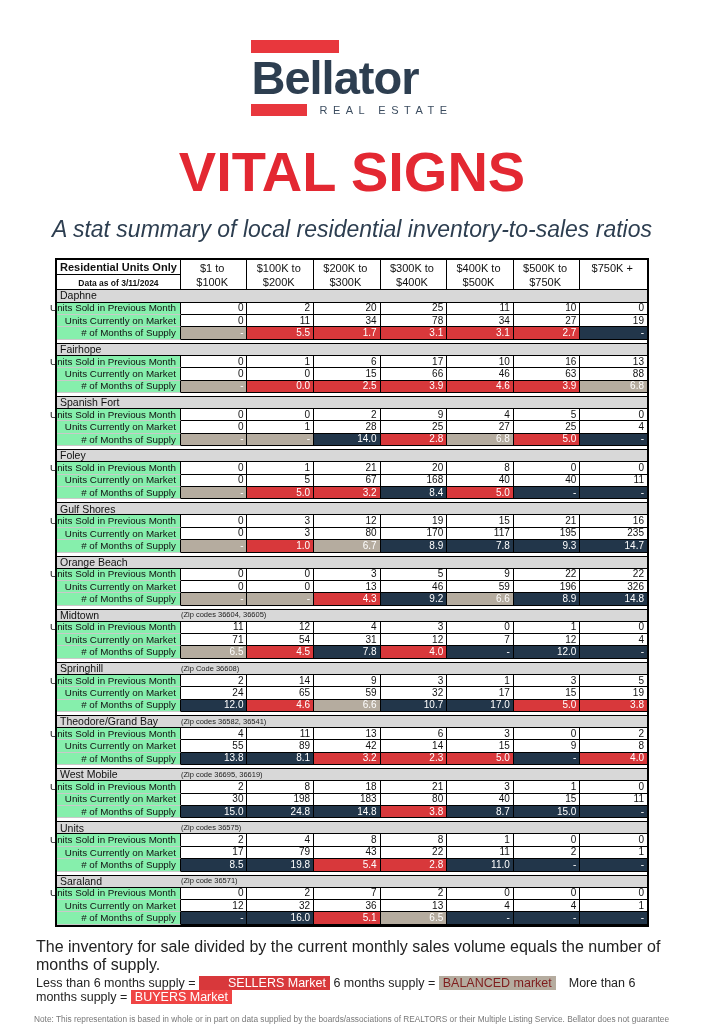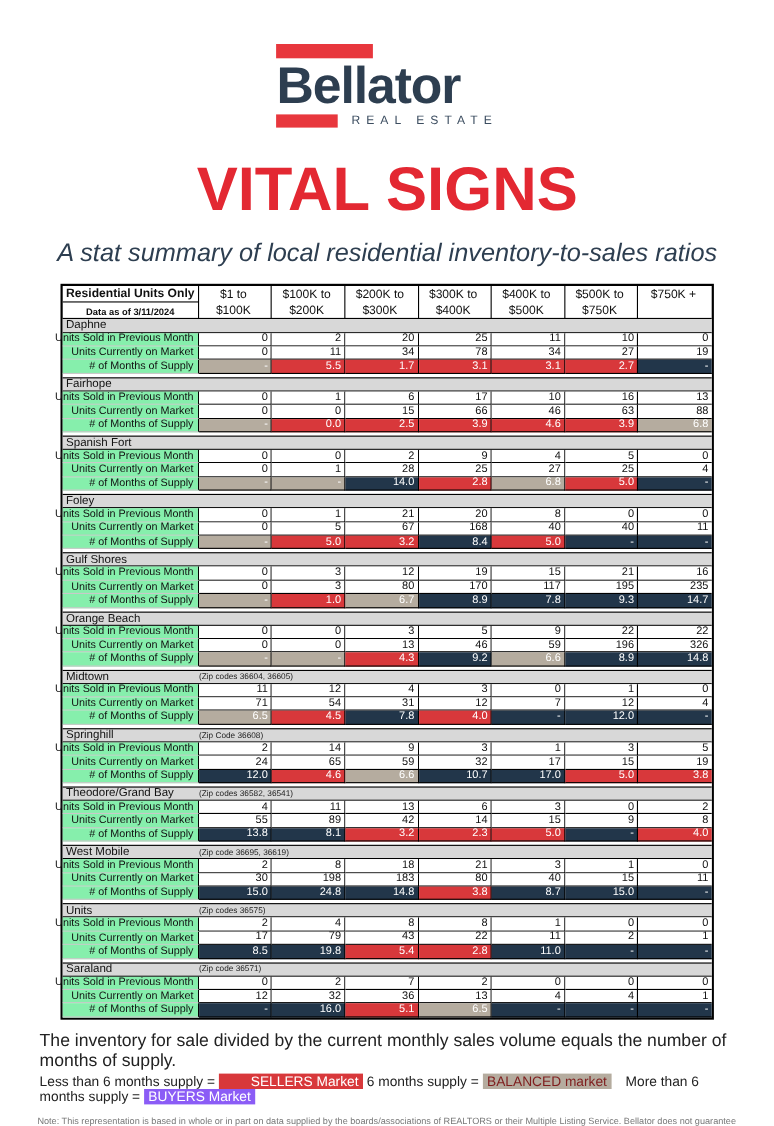--- a/index.html
+++ b/index.html
@@ -77,21 +77,21 @@
   .st-sellers  { background:#d8383b !important; }
   .st-balanced { background:#b5ac9f !important; }
   .st-buyers   { background:#22364a !important; }
 
   
   .explain { margin:11px 36px 0; font-size:16px; color:#222; }
   .legend  { margin:2px 36px 0; font-size:12.5px; color:#222; }
   .tag { color:#fff; padding:0 4px; display:inline-block; }
   .tag-sellers  { background:#d8383b;padding-left:29px; }
   .tag-balanced { background:#b5ac9f; color:#7f1d1d; }
-  .tag-buyers   { background:#8b5cf6; }
+  .tag-buyers   { background:#ef4444; }
   .legend .sep { display:inline-block; width:6px; }
   .note {
     margin:9px 34px 0; font-size:8.3px; color:#787878; line-height:1.45;
   }
 </style>
 </head>
 <body>
 
 <div class="page">
 

